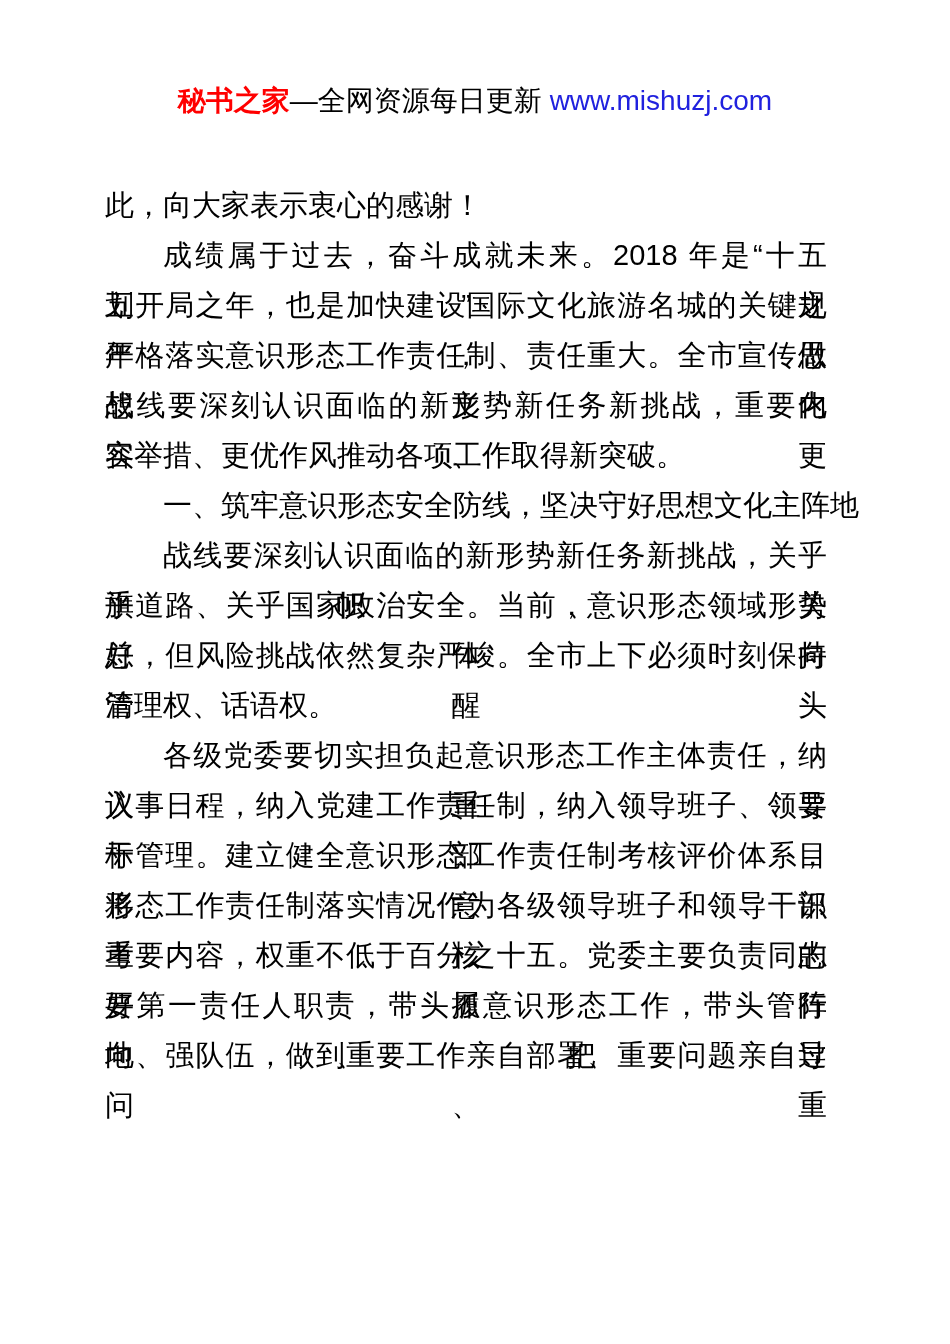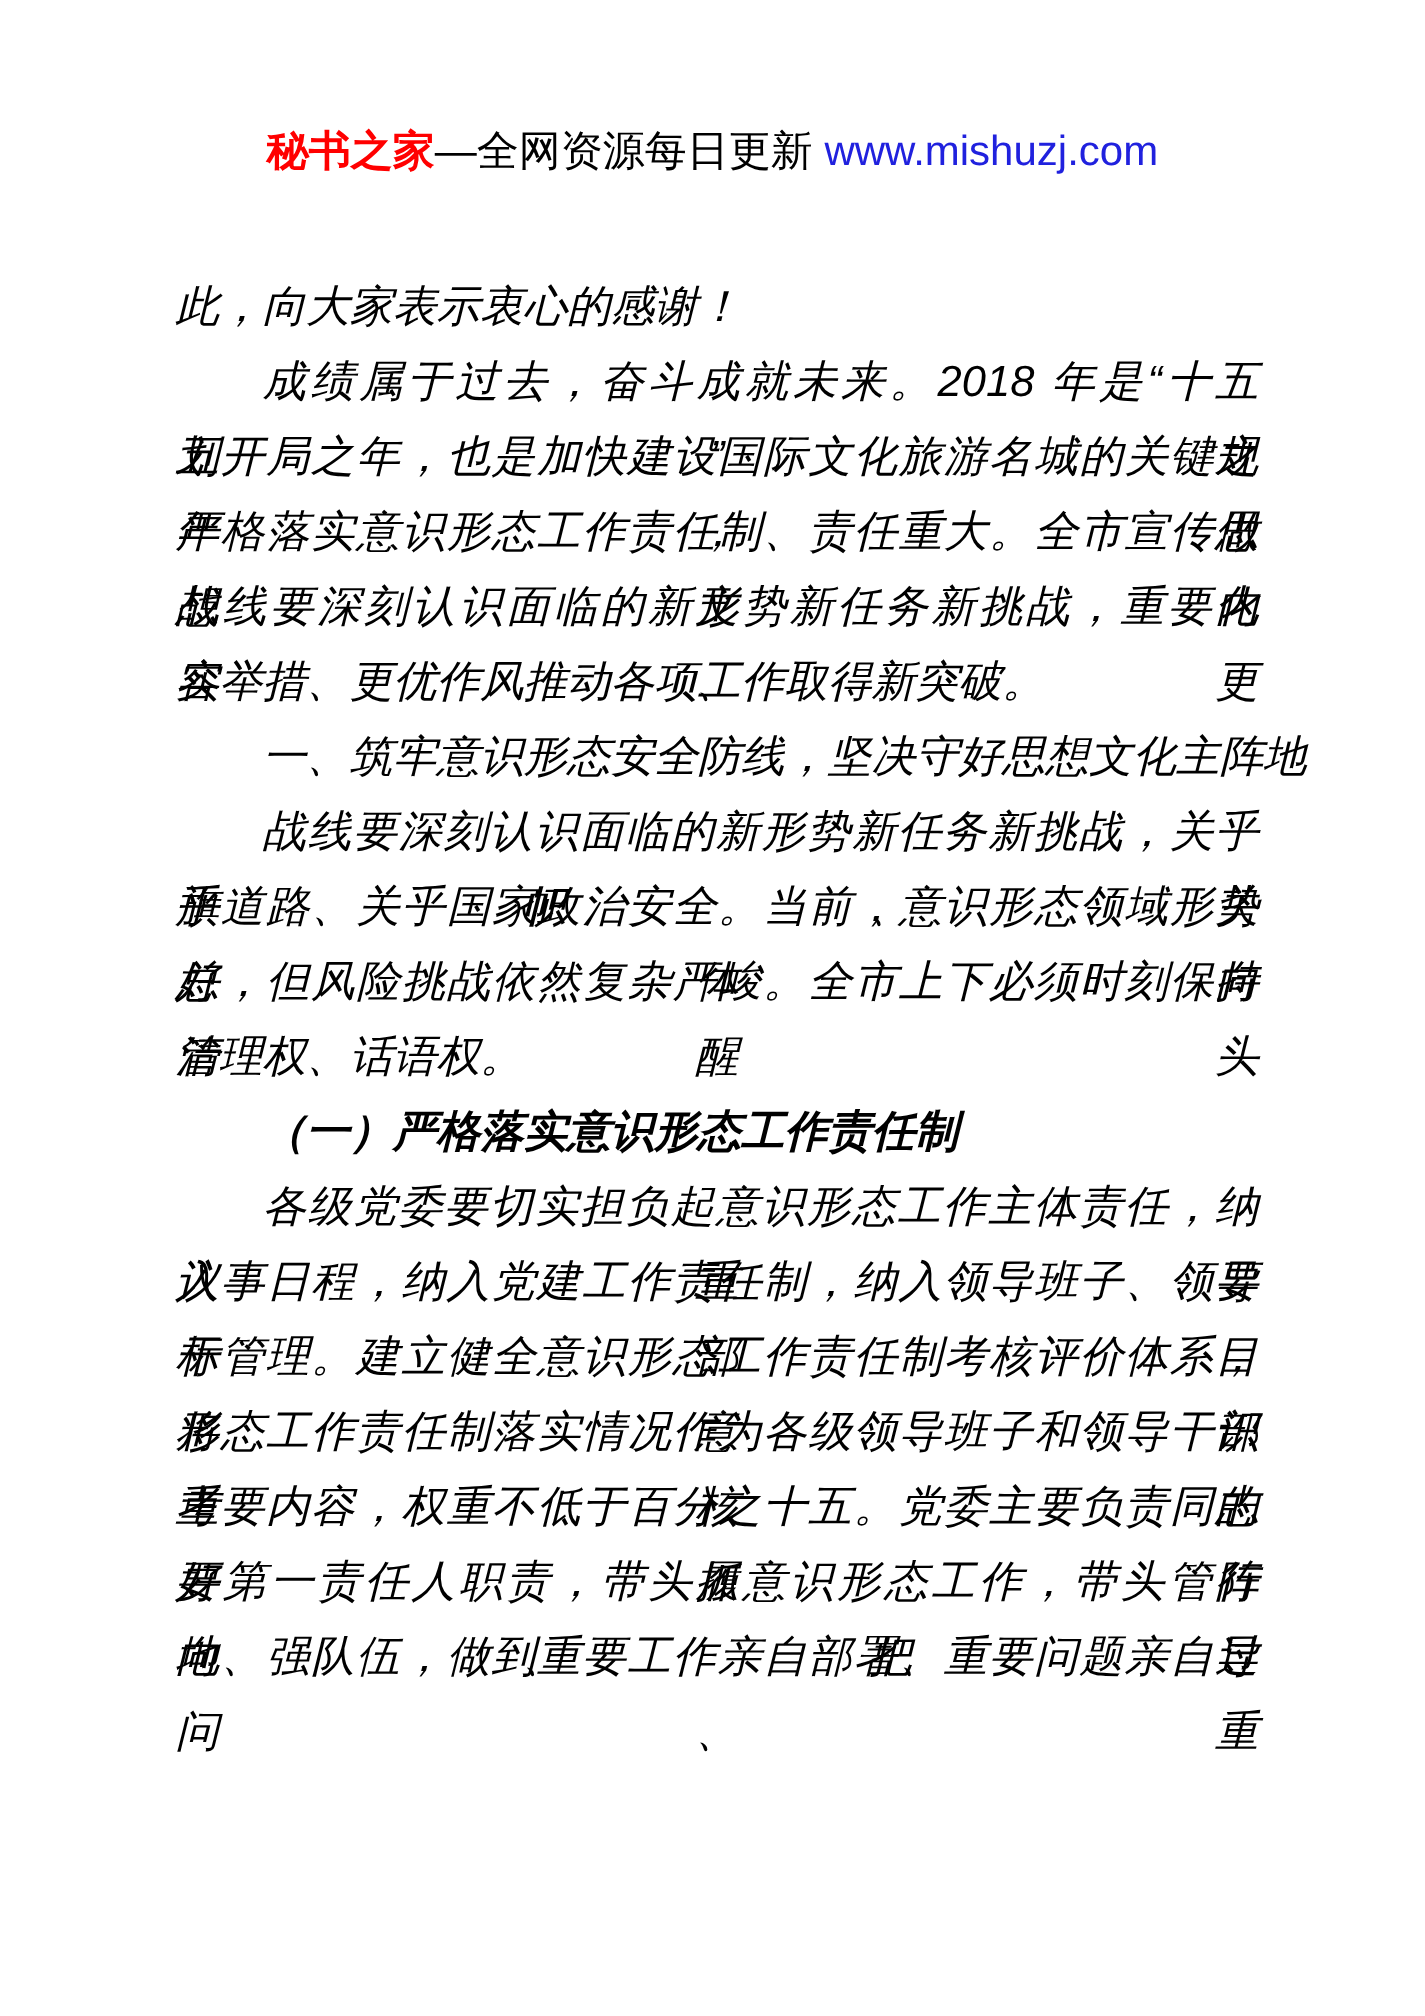--- a/index.html
+++ b/index.html
@@ -35,25 +35,24 @@
   }
   .url {
     color: #2021de;
     font-weight: normal;
     text-decoration: none;
     cursor: pointer;
   }
   .doc {
     position: absolute;
     top: 180px;
-    left: 117px;
+    left: 105px;
     width: 722px;
     color: #000000;
     font-size: 29px;
-    font-style: italic;
   }
   .line {
     height: 50px;
     line-height: 50px;
     white-space: nowrap;
     overflow: visible;
   }
   .line.j {
     white-space: normal;
     text-align: justify;
@@ -80,21 +79,20 @@
     <div class="line ind j">成绩属于过去，奋斗成就未来。2018 年是“十五五”规</div>
     <div class="line j">划开局之年，也是加快建设国际文化旅游名城的关键之年，做</div>
     <div class="line j">严格落实意识形态工作责任制、责任重大。全市宣传思想文化</div>
     <div class="line j">战线要深刻认识面临的新形势新任务新挑战，重要内容、更</div>
     <div class="line">实举措、更优作风推动各项工作取得新突破。</div>
     <div class="line ind">一、筑牢意识形态安全防线，坚决守好思想文化主阵地</div>
     <div class="line ind j">战线要深刻认识面临的新形势新任务新挑战，关乎旗帜、关</div>
     <div class="line j">乎道路、关乎国家政治安全。当前，意识形态领域形势总体向</div>
     <div class="line j">好，但风险挑战依然复杂严峻。全市上下必须时刻保持清醒头</div>
     <div class="line">管理权、话语权。</div>
-    <div class="line ind bold">（一）严格落实意识形态工作责任制</div>
     <div class="line ind j">各级党委要切实担负起意识形态工作主体责任，纳入重要</div>
     <div class="line j">议事日程，纳入党建工作责任制，纳入领导班子、领导干部目</div>
     <div class="line j">标管理。建立健全意识形态工作责任制考核评价体系，将意识</div>
     <div class="line j">形态工作责任制落实情况作为各级领导班子和领导干部考核的</div>
     <div class="line j">重要内容，权重不低于百分之十五。党委主要负责同志要履行</div>
     <div class="line j">好第一责任人职责，带头抓意识形态工作，带头管阵地、把导</div>
     <div class="line j">向、强队伍，做到重要工作亲自部署、重要问题亲自过问、重</div>
   </div>
 
 </div>

